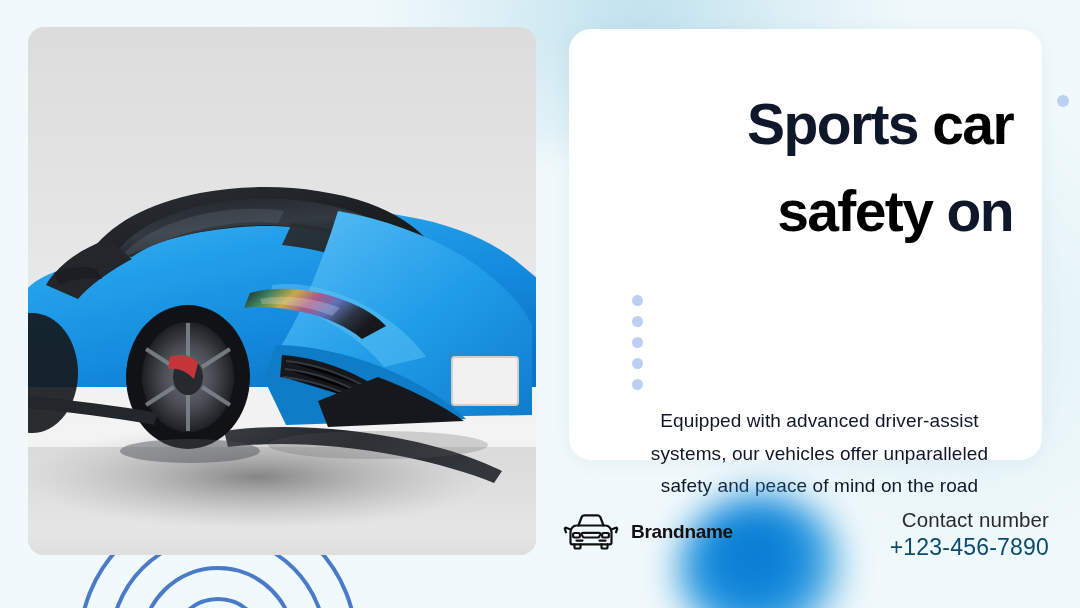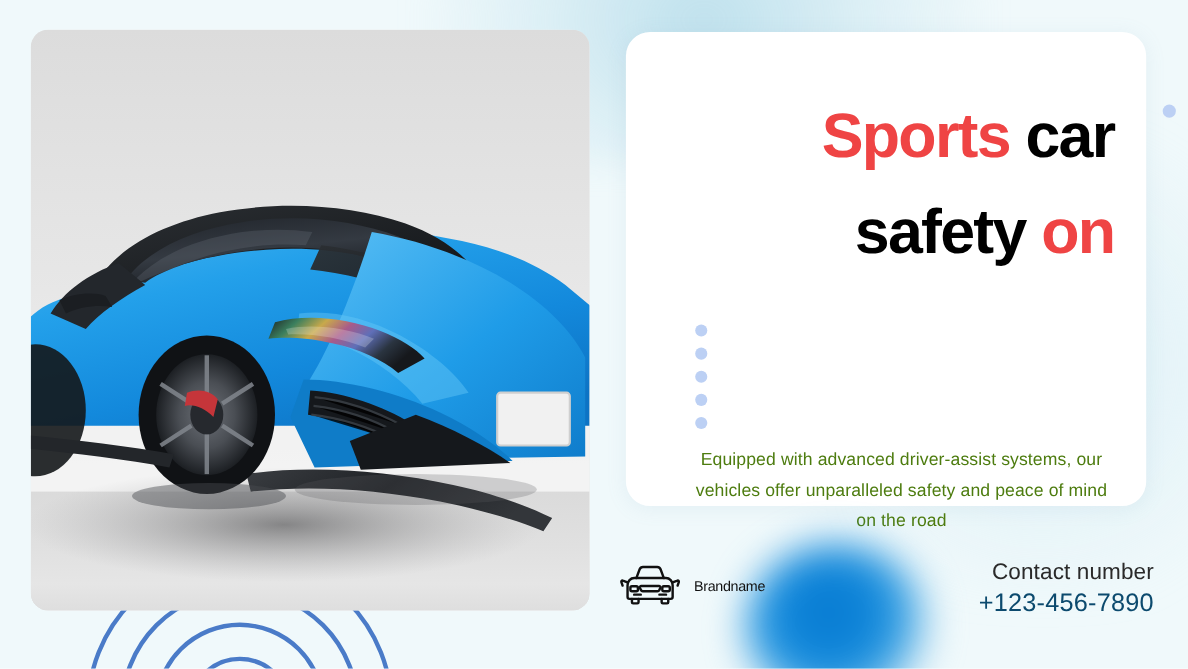--- a/index.html
+++ b/index.html
@@ -76,57 +76,57 @@
     position:absolute;
     right:29px; top:52px;
     width:400px;
     text-align:right;
     font-weight:700;
     font-size:57px;
     line-height:1.53;
     letter-spacing:-1.6px;
     color:#000000;
   }
-  .headline .hl-blue { color:#ef4444; }
+  .headline .hl-blue { color:#0f172a; }
 
   .dots {
     position:absolute;
     left:63px; top:266px;
     display:flex;
     flex-direction:column;
     gap:10px;
   }
   .dot {
     width:11px; height:11px;
     border-radius:50%;
     background:#bcd0f4;
   }
 
   .body-copy {
     position:absolute;
     left:56px; right:28px; top:376px;
     text-align:center;
-    font-size:16px;
+    font-size:19px;
     line-height:1.72;
-    color:#4d7c0f;
+    color:#0f172a;
     letter-spacing:0.1px;
   }
 
   
   .brand {
     position:absolute;
     left:562px; top:512px;
     display:flex;
     align-items:center;
     gap:11px;
   }
   .brand-icon { width:58px; height:40px; display:block; }
   .brand-name {
-    font-size:13px;
-    font-weight:400;
+    font-size:19px;
+    font-weight:700;
     color:#111111;
     letter-spacing:-0.3px;
   }
 
   .contact {
     position:absolute;
     right:31px; top:506px;
     text-align:right;
     color:#1c1c1c;
     margin-left:31px;

